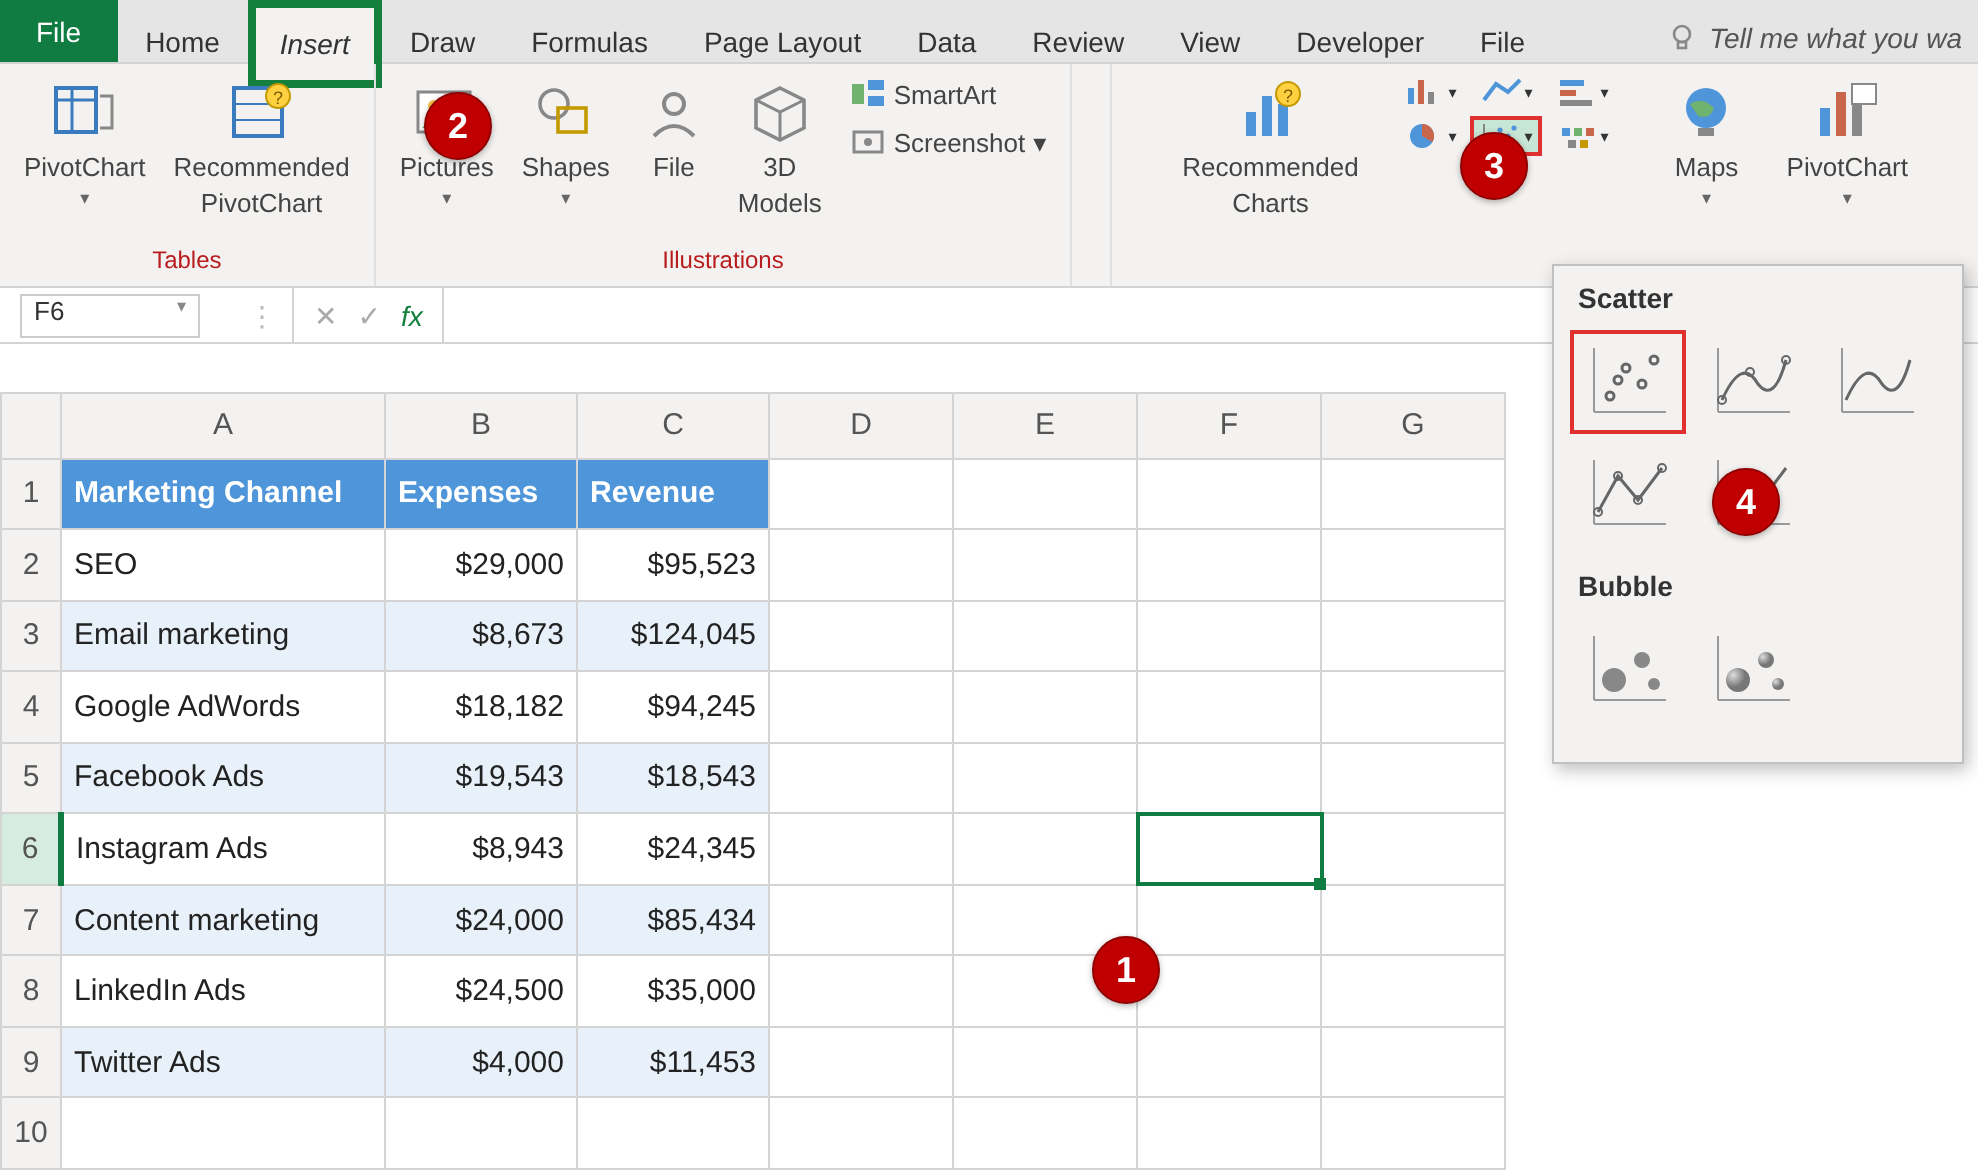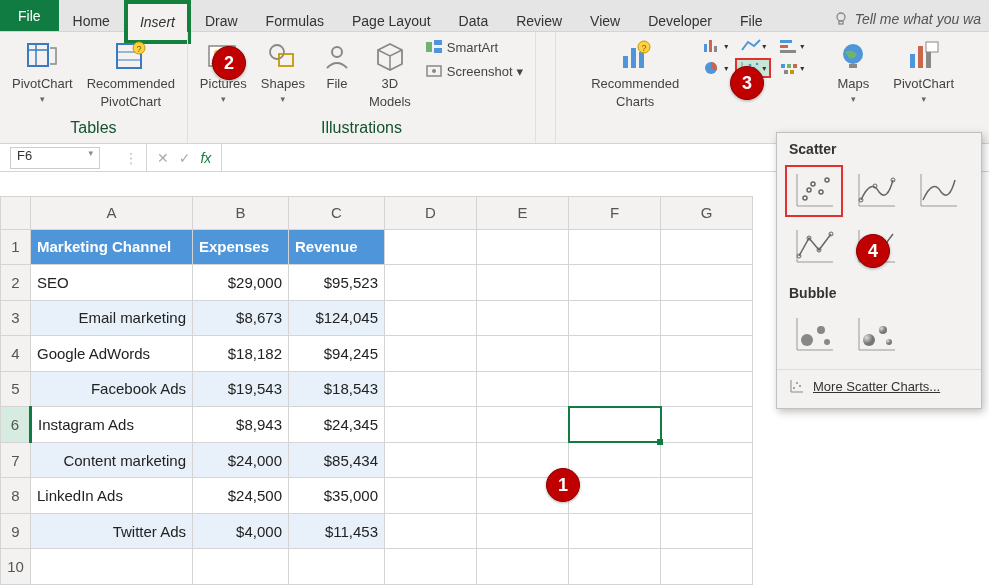--- a/index.html
+++ b/index.html
@@ -10,21 +10,21 @@
 .tab { padding: 21px 14px; font-size: 14px; cursor: pointer; display: flex; align-items: center; }
 .tab.file { background: #107c41; color: white; font-weight: normal; padding: 4px 18px; }
 .tab.selected { background: #f3f2f1; border: 4px solid #15803d; padding: 18px 12px; font-style: italic; }
 .tellme { display: flex; align-items: flex-end; padding: 4px 8px; color: #555; margin-left: auto; gap: 6px; font-style: italic; }
 .bulb { width: 16px; height: 16px; }
 
 
 .ribbon { display: flex; background: #f3f2f1; height: 112px; border-bottom: 1px solid #d4d4d4; }
 .group { display: flex; flex-direction: column; align-items: center; padding: 4px 8px; border-right: 1px solid #e0e0e0; }
 .group-buttons { display: flex; gap: 6px; flex: 1; align-items: flex-start; }
-.group-label { font-size: 16px; color: #14532d; padding-bottom: 2px; }
+.group-label { font-size: 12px; color: #b91c1c; padding-bottom: 2px; }
 .rbtn { display: flex; flex-direction: column; align-items: center; justify-content: flex-start; gap: 2px; font-size: 13px; color: #444; cursor: pointer; padding: 2px 4px; text-align: center; line-height: 1.2; }
 .rbtn .icon { width: 36px; height: 36px; display: flex; align-items: center; justify-content: center; }
 .rbtn .dropdown-caret { font-size: 9px; color: #666; }
 .small-row { display: flex; flex-direction: column; gap: 2px; font-size: 13px; color: #444; }
 .small-item { display: flex; align-items: center; gap: 4px; cursor: pointer; padding: 2px 4px; }
 .small-icon { width: 18px; height: 18px; }
 
 
 .formulabar { display: flex; align-items: center; height: 28px; border-bottom: 1px solid #d4d4d4; background: #fff; }
 .namebox { width: 90px; border: 1px solid #ccc; height: 22px; margin: 0 16px 0 10px; padding: 0 6px; display: flex; align-items: flex-start; justify-content: space-between; font-size: 13px; }
@@ -34,34 +34,34 @@
 .formula-input { flex: 1; border-left: 1px solid #d4d4d4; height: 100%; }
 
 
 .gridwrap { display: flex; position: absolute; top: 196px; left: 0; right: 0; bottom: 0; }
 .grid { border-collapse: collapse; table-layout: fixed; }
 .grid th, .grid td { border: 1px solid #d4d4d4; height: 24px; padding: 0 6px; font-size: 15px; color: #222; background: #fff; }
 .grid .colhead { background: #f3f2f1; text-align: center; font-weight: normal; color: #555; height: 22px; }
 .grid .rowhead { background: #f3f2f1; text-align: center; font-weight: normal; color: #555; width: 30px; }
 .grid .rowhead.sel { background: #d6ece0; border-right: 3px solid #107c41; }
 .grid .datahdr { background: #4e95d9; color: white; font-weight: bold; }
-.grid .banded { background: #e8f1fa; text-align: right; }
+.grid .banded { background: #e8f1fa; }
 .grid td.num { text-align: right; }
 
 .selcell { outline: 2px solid #107c41; outline-offset: -1px; position: relative; }
 .selcell::after { content: ''; position: absolute; right: -3px; bottom: -3px; width: 6px; height: 6px; background: #107c41; }
 
 
 .chartgrid { display: flex; flex-wrap: wrap; width: 120px; gap: 2px; }
 .chartbtn { width: 36px; height: 20px; border: 1px solid transparent; display: flex; align-items: center; justify-content: center; cursor: pointer; }
 .chartbtn.sel { background: #c8e6d5; border: 2px solid #e03030; }
 .charticon { width: 22px; height: 16px; }
 
 
-.popover { position: absolute; top: 132px; left: 776px; width: 206px; background: #f3f2f1; border: 1px solid #c0c0c0; box-shadow: 2px 3px 8px rgba(0,0,0,0.25); z-index: 50; padding-bottom: 6px; }
+.popover { position: absolute; top: 132px; left: 776px; width: 206px; background: #f3f2f1; border: 1px solid #c0c0c0; box-shadow: 2px 3px 8px rgba(0,0,0,0.25); z-index: 50; padding-bottom: 16px; }
 .pop-header { font-weight: bold; padding: 8px 12px 4px; font-size: 14px; color: #333; }
 .pop-row { display: flex; flex-wrap: wrap; padding: 4px 8px; gap: 4px; }
 .pop-item { width: 58px; height: 52px; border: 1px solid transparent; display: flex; align-items: center; justify-content: center; cursor: pointer; }
 .pop-item.sel { border: 2px solid #e03030; }
 .pop-footer { display: flex; align-items: center; gap: 8px; padding: 8px 12px; border-top: 1px solid #ddd; margin-top: 4px; font-size: 13px; text-decoration: underline; color: #333; cursor: pointer; }
 .scaticon { width: 42px; height: 38px; }
 
 
 .callout { position: absolute; width: 34px; height: 34px; border-radius: 50%; background: #c00000; color: white; font-weight: bold; font-size: 18px; display: flex; align-items: center; justify-content: center; box-shadow: 0 1px 3px rgba(0,0,0,0.3); z-index: 100; border: 1px solid #900000;}
 
@@ -500,28 +500,18 @@
               <stop offset="0%" stop-color="#ddd"></stop>
               <stop offset="100%" stop-color="#777"></stop>
             </radialGradient>
           </defs>
           <circle cx="14" cy="24" r="6" fill="url(#bg)"></circle>
           <circle cx="28" cy="14" r="4" fill="url(#bg)"></circle>
           <circle cx="34" cy="26" r="3" fill="url(#bg)"></circle>
         </svg>
     </div>
   </div>
-  <div class="pop-footer">
-    <svg width="16" height="16" viewBox="0 0 16 16">
-        <line x1="2" y1="14" x2="14" y2="14" stroke="#888"></line>
-        <line x1="2" y1="14" x2="2" y2="2" stroke="#888"></line>
-        <circle cx="5" cy="10" r="1" fill="#888"></circle>
-        <circle cx="8" cy="5" r="1" fill="#888"></circle>
-        <circle cx="11" cy="8" r="1" fill="#888"></circle>
-      </svg>
-    <span>More Scatter Charts...</span>
-  </div>
 </div>
 
 <div class="callout" style="top:468px; left:546px;">1</div>
 <div class="callout" style="top:46px; left:212px;">2</div>
 <div class="callout" style="top:66px; left:730px;">3</div>
 <div class="callout" style="top:234px; left:856px;">4</div>
 
 </body></html>

